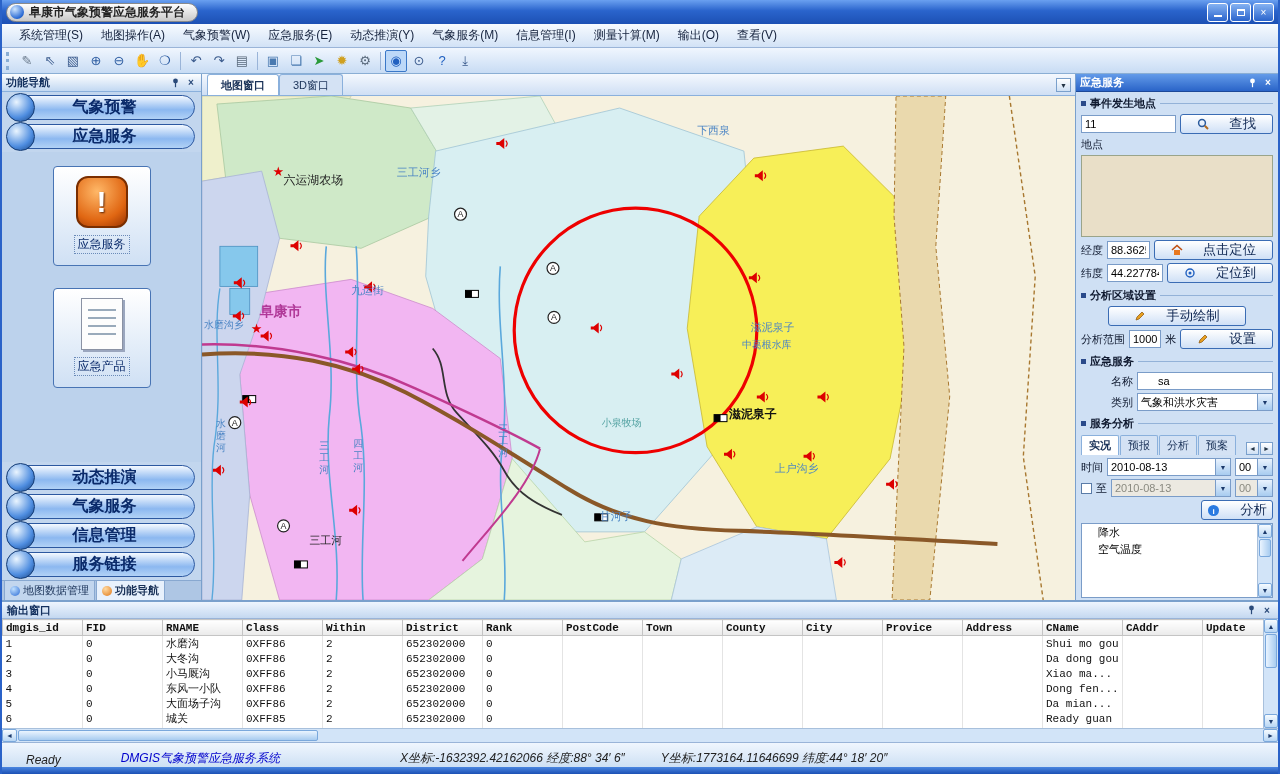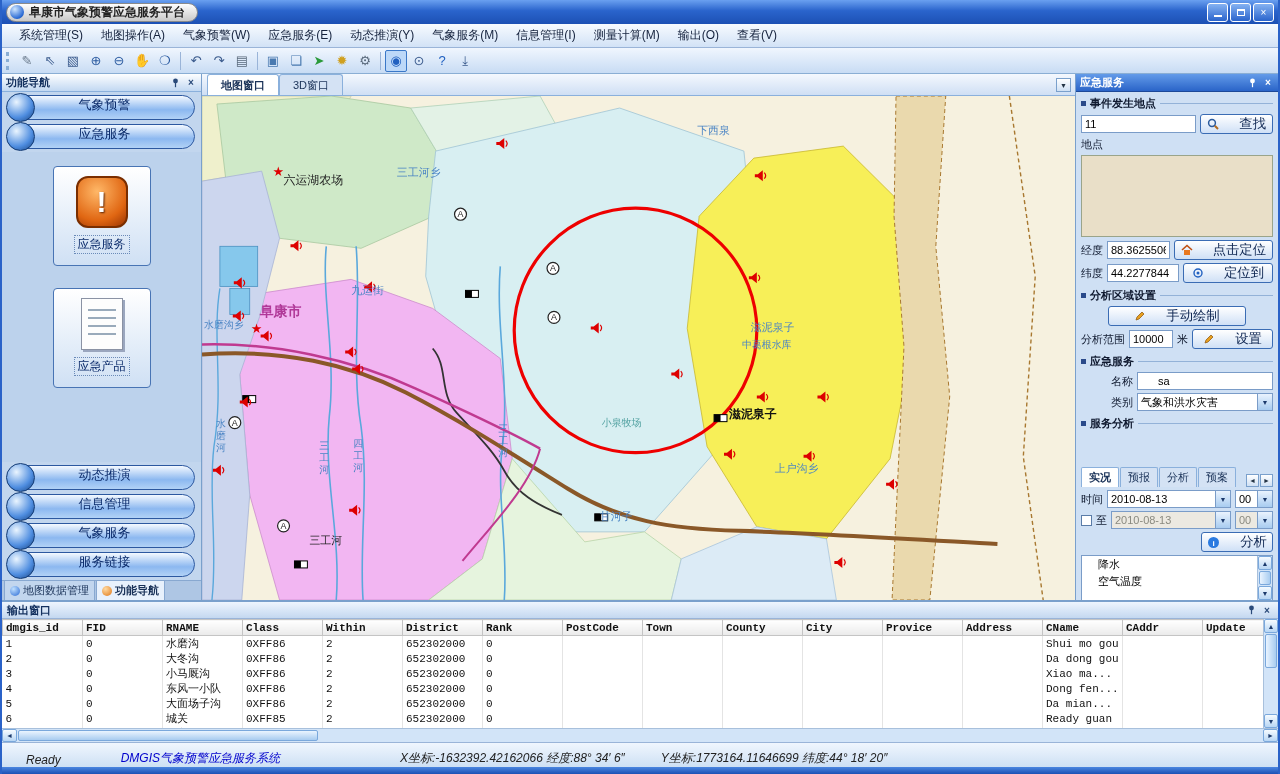--- a/index.html
+++ b/index.html
@@ -30,21 +30,21 @@
 
 #main{flex:1;display:flex;min-height:0;}
 
 
 #left-panel{width:200px;flex:none;background:#c2d6ee;border-right:1px solid #7aa0cc;display:flex;flex-direction:column;}
 .panel-header{height:18px;display:flex;align-items:center;padding:0 4px;font-size:11px;flex:none;}
 #left-panel .panel-header{background:linear-gradient(#fdfeff,#c2d8f2);border-bottom:1px solid #8ab0dc;color:#13305e;font-weight:bold;}
 .panel-hdr-btns{margin-left:auto;display:flex;gap:4px;align-items:center;color:#2a4a7a;}
 .ph-btn{width:12px;height:12px;display:flex;align-items:center;justify-content:center;font-size:10px;cursor:default;}
 .nav-group{padding:3px 6px 3px 12px;display:flex;flex-direction:column;gap:4px;flex:none;}
-.nav-btn{position:relative;height:25px;border:1px solid #2c58a0;border-radius:13px;background:linear-gradient(#f4f9ff 0%,#8cb8f0 60%,#b2d2f6 100%);display:flex;align-items:flex-start;justify-content:center;font-weight:normal;color:#0a2a6a;font-size:13px;cursor:default;}
+.nav-btn{position:relative;height:25px;border:1px solid #2c58a0;border-radius:13px;background:linear-gradient(#f4f9ff 0%,#8cb8f0 60%,#b2d2f6 100%);display:flex;align-items:center;justify-content:center;font-weight:bold;color:#0a2a6a;font-size:16px;cursor:default;}
 .nav-globe{position:absolute;left:-9px;top:-3px;width:29px;height:29px;border-radius:50%;background:radial-gradient(circle at 35% 30%,#eaf5ff,#4e8de0 60%,#17417e);border:1px solid #123a74;}
 #left-tools{flex:1;padding:14px 0 6px 0;display:flex;flex-direction:column;align-items:center;gap:22px;background:#bcd2ec;min-height:0;}
 .tool-box{width:98px;height:100px;border:1px solid #4874b4;border-radius:4px;background:linear-gradient(#ffffff,#cfe0f4);display:flex;flex-direction:column;align-items:center;padding-top:9px;gap:7px;cursor:default;}
 .tool-icon-emergency{width:52px;height:52px;border-radius:12px;background:radial-gradient(circle at 40% 28%,#ffb868,#e06612 65%,#9a3402);border:2px solid #7a2e00;color:#fff;font-weight:bold;font-size:30px;display:flex;align-items:center;justify-content:center;text-shadow:1px 1px 2px #5a2000;}
 .tool-icon-doc{width:42px;height:52px;background:#fdfdfd;border:1px solid #8a92a4;box-shadow:2px 2px 0 #9aa6be;position:relative;}
 .tool-icon-doc::before{content:"";position:absolute;left:6px;top:10px;width:28px;height:2px;background:#9ab;box-shadow:0 8px 0 #9ab,0 16px 0 #9ab,0 24px 0 #9ab;}
 .tool-label{color:#0a2a6a;font-size:12px;border:1px dotted #6a8ab8;padding:0 3px;}
 #left-tabs{height:20px;background:#aec6e4;border-top:1px solid #88a8d0;display:flex;align-items:flex-end;padding-left:2px;gap:1px;font-size:11px;flex:none;}
 .ltab{padding:2px 5px;background:#c2d6ee;border:1px solid #88a8d0;border-bottom:none;display:flex;gap:3px;align-items:center;color:#1a3258;cursor:default;}
 .ltab.active{background:#e8f1fc;font-weight:bold;}
@@ -64,31 +64,31 @@
 
 
 #right-panel{width:202px;flex:none;background:#cfe0f4;display:flex;flex-direction:column;font-size:11px;}
 #right-panel .panel-header{background:linear-gradient(#639be9,#2a64c8);color:#fff;font-weight:bold;border-bottom:1px solid #1c4898;}
 .rp-body{flex:1;padding:2px 5px;display:flex;flex-direction:column;gap:3px;overflow:hidden;min-height:0;}
 .rp-row{display:flex;align-items:center;gap:4px;flex:none;}
 .rp-section{display:flex;align-items:center;gap:4px;color:#101a30;font-weight:bold;flex:none;margin-top:2px;}
 .rp-section::before{content:"";width:5px;height:5px;background:#2a4a8a;flex:none;}
 .rp-section::after{content:"";flex:1;height:1px;background:#93b2d8;}
 .rp-input{background:#fff;border:1px solid #7a9cc8;height:18px;padding:0 3px;font-size:11px;min-width:0;font-family:inherit;}
-.rp-btn{height:20px;border:1px solid #3a6cb4;border-radius:3px;background:linear-gradient(#ffffff,#cfe0f6);display:flex;align-items:center;justify-content:center;gap:20px;padding:0 6px;color:#0c2450;cursor:default;white-space:nowrap;}
+.rp-btn{height:20px;border:1px solid #3a6cb4;border-radius:3px;background:linear-gradient(#ffffff,#cfe0f6);display:flex;align-items:center;justify-content:center;gap:20px;padding:0 16px;color:#0c2450;cursor:default;white-space:nowrap;}
 .rp-list-location{background:#e9dfc8;border:1px solid #9aa48a;height:82px;flex:none;}
 .lbl{flex:none;color:#101a30;}
 .combo{display:flex;border:1px solid #7a9cc8;background:#fff;height:18px;align-items:center;min-width:0;}
 .combo .val{flex:1;padding:0 3px;overflow:hidden;white-space:nowrap;}
 .combo .dd{width:15px;height:100%;background:linear-gradient(#eaf3fe,#a8ccf0);border-left:1px solid #7a9cc8;color:#1c3a6c;font-size:7px;display:flex;align-items:center;justify-content:center;flex:none;}
 .combo.disabled{background:#ece9e1;}
 .combo.disabled .val{color:#8a8a80;}
 .rp-tabs{display:flex;align-items:flex-end;gap:1px;flex:none;margin-top:1px;}
 .rp-tab{padding:2px 7px;border:1px solid #8ab0dc;border-bottom:none;border-radius:2px 2px 0 0;background:#d4e2f4;color:#1a3258;cursor:default;}
-.rp-tab.active{background:#fff;font-weight:bold;margin-top:32px;}
+.rp-tab.active{background:#fff;font-weight:bold;}
 .tab-scroll{margin-left:auto;display:flex;gap:1px;}
 .tab-scroll span{width:13px;height:13px;border:1px solid #7aa0cc;background:linear-gradient(#fff,#cfe0f4);font-size:7px;display:flex;align-items:center;justify-content:center;color:#234;}
 .rp-listbox{flex:1;min-height:46px;background:#fff;border:1px solid #7a9cc8;display:flex;}
 .rp-list-items{flex:1;overflow:hidden;}
 .rp-list-item{padding:1px 16px;white-space:nowrap;}
 .checkbox{width:11px;height:11px;border:1px solid #5a7ca8;background:#fff;flex:none;}
 
 
 .vscroll{width:15px;background:#d2e4f8;border-left:1px solid #a8c0dc;display:flex;flex-direction:column;flex:none;}
 .scroll-arrow{width:100%;height:14px;background:linear-gradient(#f6fbff,#b8d6f4);border:1px solid #7aa8dc;border-radius:2px;color:#1c3a6c;font-size:7px;display:flex;align-items:center;justify-content:center;flex:none;}
@@ -214,25 +214,25 @@
             <div class="tool-label">应急产品</div>
           </div>
         </div>
       <div class="nav-group" id="left-nav-bottom">
           <div class="nav-btn">
             <span class="nav-globe"></span>
             <span>动态推演</span>
           </div>
           <div class="nav-btn">
             <span class="nav-globe"></span>
-            <span>信息管理</span>
+            <span>气象服务</span>
           </div>
           <div class="nav-btn">
             <span class="nav-globe"></span>
-            <span>气象服务</span>
+            <span>信息管理</span>
           </div>
           <div class="nav-btn">
             <span class="nav-globe"></span>
             <span>服务链接</span>
           </div>
         </div>
       <div id="left-tabs">
           <span class="ltab">
             <span class="ltab-ico globe"></span>
             <span>地图数据管理</span>

